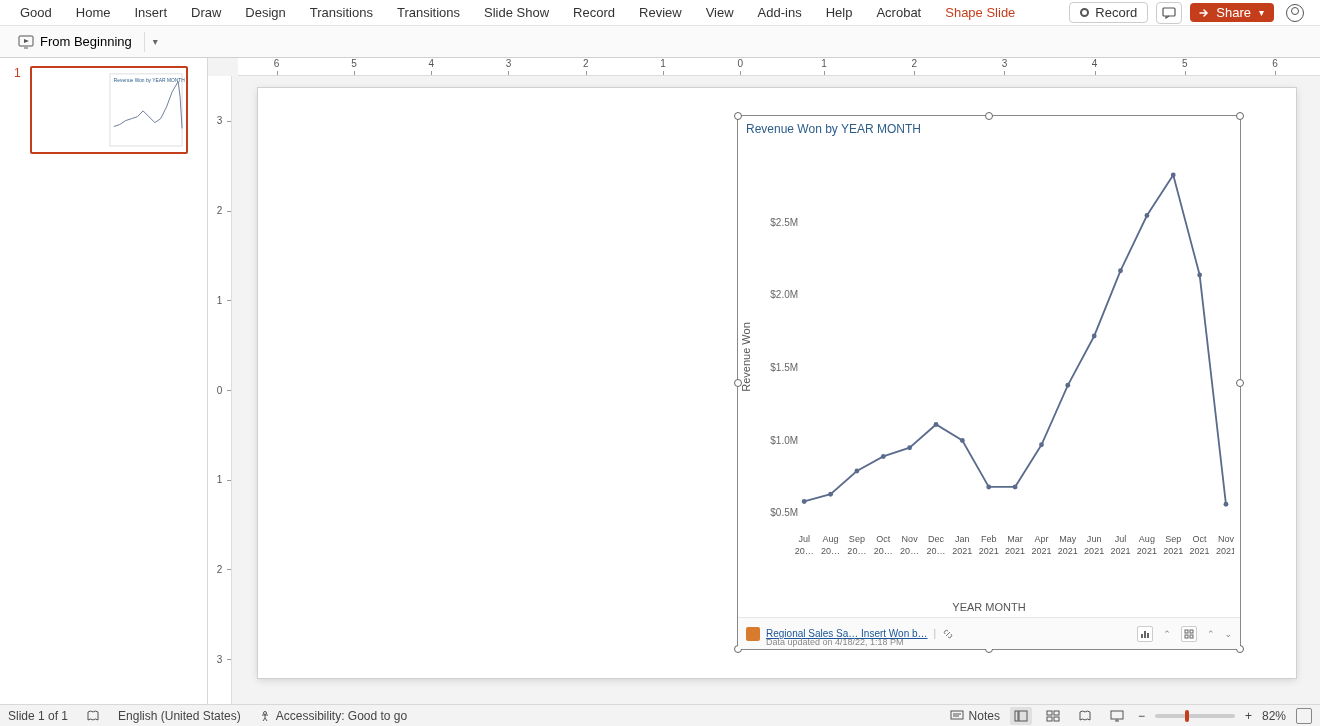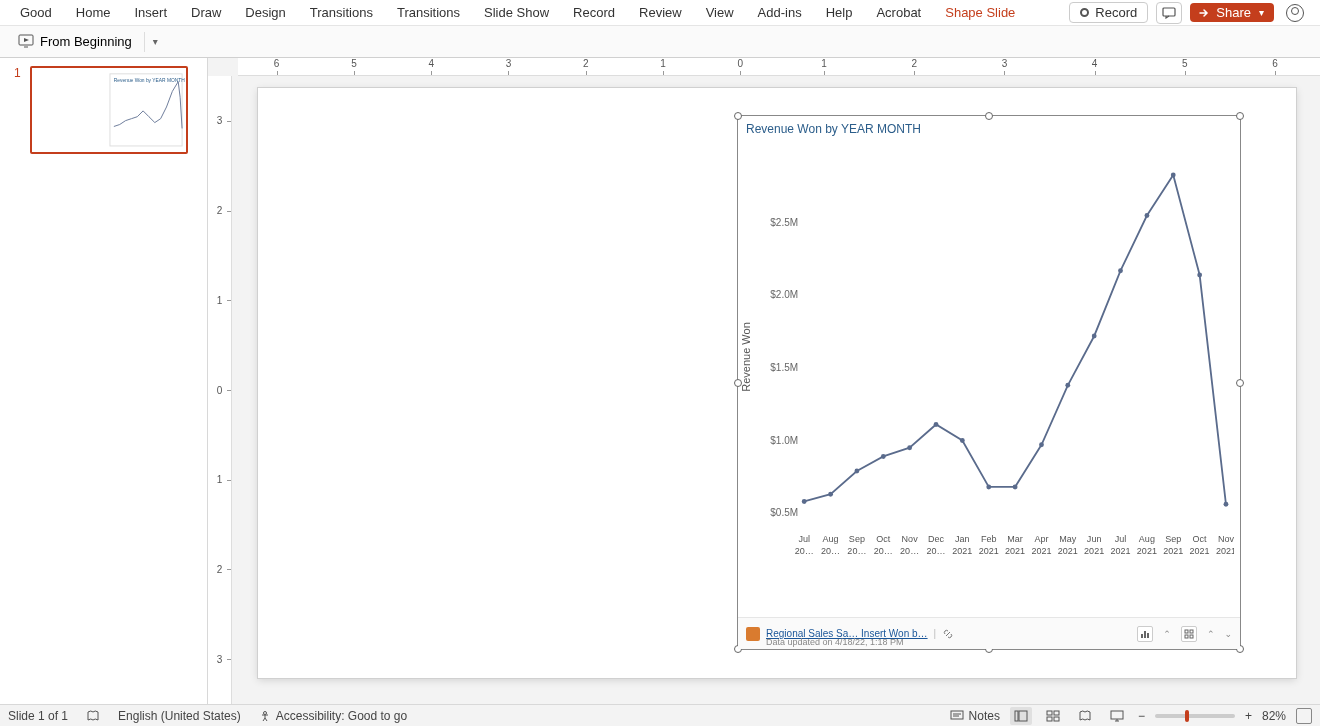--- a/index.html
+++ b/index.html
@@ -26,21 +26,21 @@
     display:flex; align-items:center; gap:6px; background:#c43e1c; color:#fff;
     border-radius:4px; padding:2px 10px 2px 8px; font-size:13px; cursor:pointer;
   }
   .btn-share .arrow { font-size:10px; margin-left:2px; }
   .user-icon { width:18px; height:18px; border-radius:50%; border:1.5px solid #555; position:relative; margin-left:4px;}
   .user-icon::after{content:"";position:absolute;width:6px;height:6px;border:1.5px solid #555;border-radius:50%;top:2px;left:4px;}
 
   
   .toolbar { height: 32px; display:flex; align-items:center; padding: 0 10px; font-size:13px;
     border-bottom:1px solid #d0d0d0; background:#fafafa; }
-  .tb-btn { display:flex; gap:6px; padding:3px 8px; cursor:pointer; }
+  .tb-btn { display:flex; align-items:center; gap:6px; padding:3px 8px; cursor:pointer; }
   .tb-divider { width:1px; height:20px; background:#ddd; margin:0 4px; }
   .tb-drop { font-size:10px; color:#666; margin-left:4px; cursor:pointer; }
 
   
   .main { display:flex; height: calc(726px - 26px - 32px - 22px); background:#f3f3f3; }
 
   
   .thumb-panel { width: 208px; background:#fff; border-right:1px solid #d8d8d8; padding:8px 14px; }
   .thumb-wrap { display:flex; gap:6px; }
   .thumb-num { font-size:12px; color:#c43e1c; width:10px; }
@@ -279,20 +279,21 @@
                   <text x="383.25" y="396" font-size="9" fill="#555" text-anchor="middle">2021</text>
                   <text x="409.5" y="384" font-size="9" fill="#555" text-anchor="middle">Sep</text>
                   <text x="409.5" y="396" font-size="9" fill="#555" text-anchor="middle">2021</text>
                   <text x="435.75" y="384" font-size="9" fill="#555" text-anchor="middle">Oct</text>
                   <text x="435.75" y="396" font-size="9" fill="#555" text-anchor="middle">2021</text>
                   <text x="462" y="384" font-size="9" fill="#555" text-anchor="middle">Nov</text>
                   <text x="462" y="396" font-size="9" fill="#555" text-anchor="middle">2021</text>
                 </svg>
             </div>
 
+            <div class="x-axis-title">YEAR MONTH</div>
 
             <div class="source-bar">
               <div class="src-icon"></div>
               <span class="link">Regional Sales Sa…  Insert Won b…</span>
               <span class="sep">|</span>
               <svg width="12" height="12" viewBox="0 0 12 12">
                 <path d="M4 8 L8 4 M3 6 A2 2 0 0 1 6 3 M9 6 A2 2 0 0 1 6 9" stroke="#777" fill="none" stroke-width="1"></path>
               </svg>
               <div class="right">
                 <div class="mini-btn">

